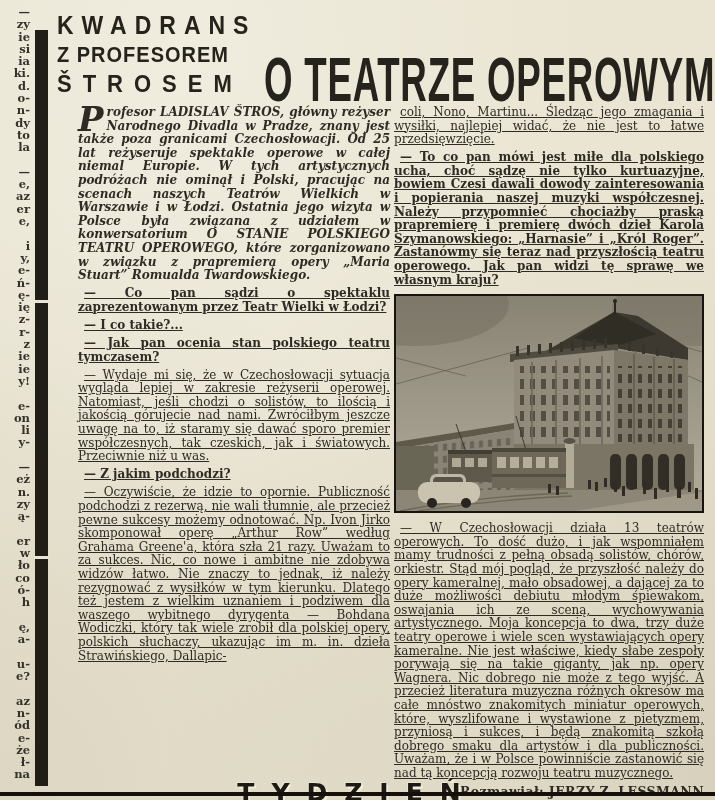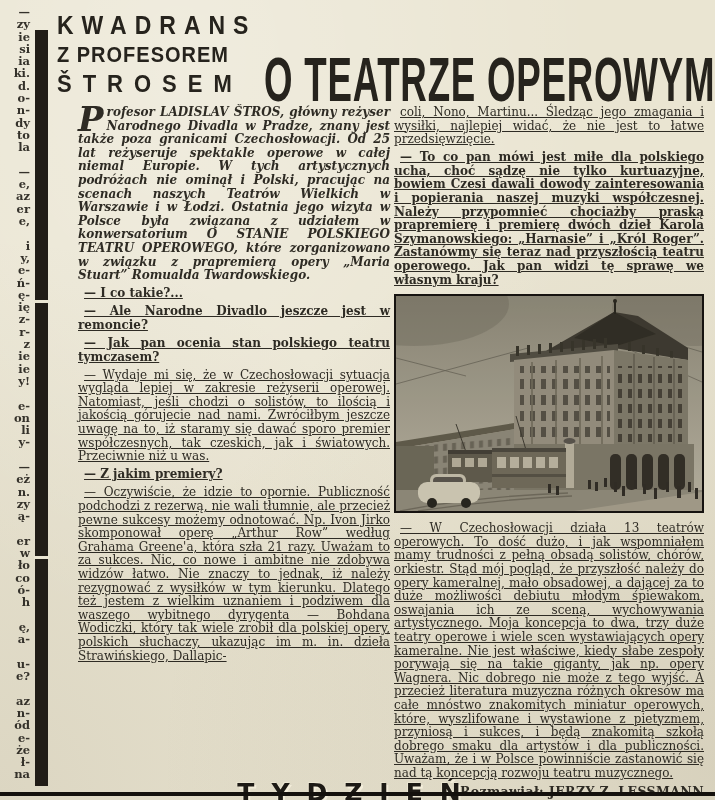--- a/index.html
+++ b/index.html
@@ -140,25 +140,25 @@
   <div class="kicker">
     <span class="l1">KWADRANS</span>
     <span class="l2">Z PROFESOREM</span>
     <span class="l3">ŠTROSEM</span>
   </div>
 
   <h1 class="title">O TEATRZE OPEROWYM</h1>
 
   <section class="col col1">
     <p class="lead"><span class="dropcap">P</span><span>rofesor LADISLAV ŠTROS, główny reżyser Narodnego Divadla w Pradze, znany jest także poza granicami Czechosłowacji. Od 25 lat reżyseruje spektakle operowe w całej niemal Europie. W tych artystycznych podróżach nie ominął i Polski, pracując na scenach naszych Teatrów Wielkich w Warszawie i w Łodzi. Ostatnia jego wizyta w Polsce była związana z udziałem w konwersatorium O STANIE POLSKIEGO TEATRU OPEROWEGO, które zorganizowano w związku z prapremierą opery „Maria Stuart” Romualda Twardowskiego.</span></p>
+    <p class="qa q">— Co pan sądzi o spektaklu zaprezentowanym przez Teatr Wielki w Łodzi?</p>
     <p class="qa q">— I co takie?...</p>
-    <p class="qa q">— Ale Narodne Divadlo jeszcze jest w remoncie?</p>
     <p class="qa q">— Jak pan ocenia stan polskiego teatru tymczasem?</p>
     <p class="qa">— Wydaje mi się, że w Czechosłowacji sytuacja wygląda lepiej w zakresie reżyserii operowej. Natomiast, jeśli chodzi o solistów, to ilością i jakością górujecie nad nami. Zwróciłbym jeszcze uwagę na to, iż staramy się dawać sporo premier współczesnych, tak czeskich, jak i światowych. Przeciwnie niż u was.</p>
-    <p class="qa q">— Z jakim premiery?</p>
+    <p class="qa q">— Z jakim podchodzi?</p>
     <p class="qa">— Oczywiście, że idzie to opornie. Publiczność podchodzi z rezerwą, nie wali tłumnie, ale przecież pewne sukcesy możemy odnotować. Np. Ivon Jirko skomponował operę „Arthur Row” według Grahama Greene'a, która szła 21 razy. Uważam to za sukces. Nic, co nowe i ambitne nie zdobywa widzów łatwo. Nie znaczy to jednak, iż należy rezygnować z wysiłków w tym kierunku. Dlatego też jestem z wielkim uznaniem i podziwem dla waszego wybitnego dyrygenta — Bohdana Wodiczki, który tak wiele zrobił dla polskiej opery, polskich słuchaczy, ukazując im m. in. dzieła Strawińskiego, Dallapic-</p>
   </section>
 
   <section class="col col2">
     <p class="qa">coli, Nono, Martinu... Śledząc jego zmagania i wysiłki, najlepiej widać, że nie jest to łatwe przedsięwzięcie.</p>
     <p class="qa q">— To co pan mówi jest miłe dla polskiego ucha, choć sądzę nie tylko kurtuazyjne, bowiem Czesi dawali dowody zainteresowania i popierania naszej muzyki współczesnej. Należy przypomnieć chociażby praską prapremierę i premierę dwóch dzieł Karola Szymanowskiego: „Harnasie” i „Król Roger”. Zastanówmy się teraz nad przyszłością teatru operowego. Jak pan widzi tę sprawę we własnym kraju?</p>
 
     <div class="photo">
       <svg width="306" height="215" viewBox="0 0 306 215" xmlns="http://www.w3.org/2000/svg">
         <defs>

